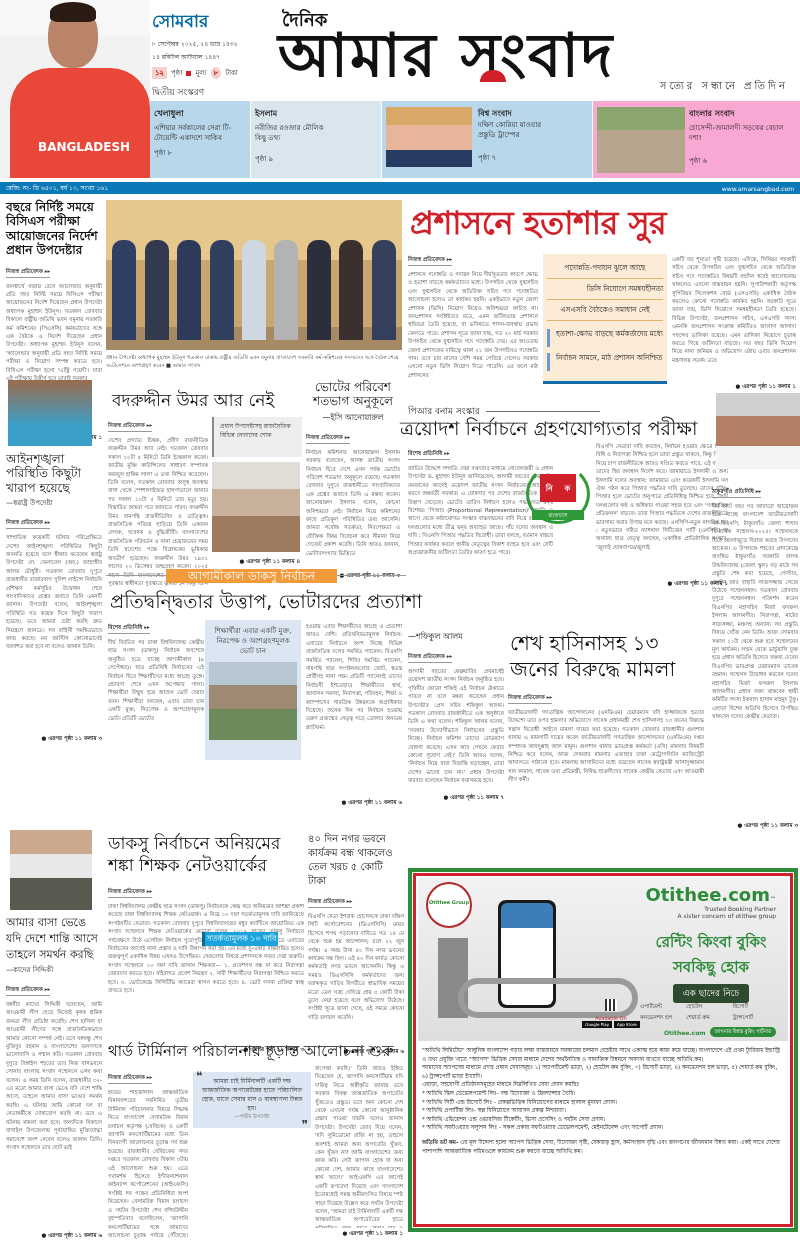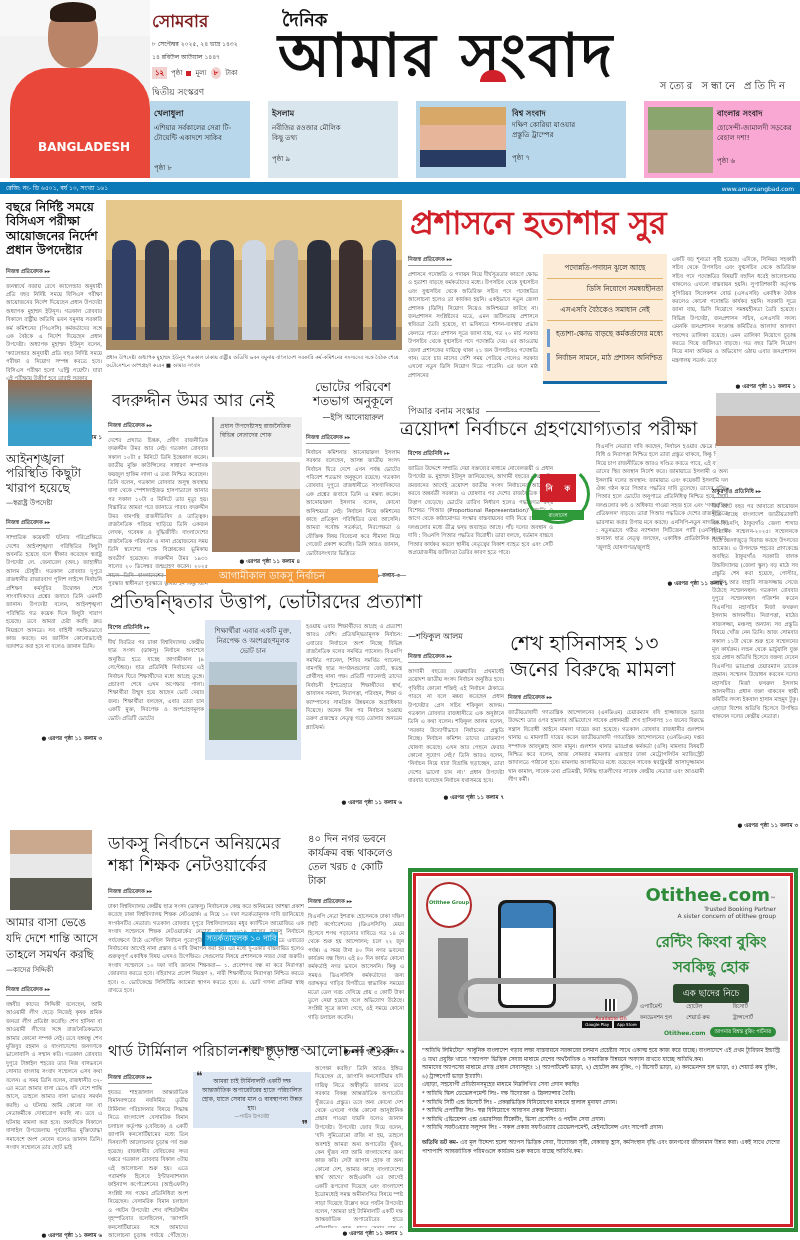--- a/index.html
+++ b/index.html
@@ -15,46 +15,46 @@
 <body>
 
 <div class="abs" style="left:0;top:0;width:150px;height:178px;background:linear-gradient(180deg,#f7f7f7 0 20%,#f2f2f2 20%);overflow:hidden">
   <div style="position:absolute;left:48px;top:6px;width:50px;height:62px;border-radius:45%;background:#b98468"></div>
   <div style="position:absolute;left:50px;top:2px;width:46px;height:20px;border-radius:50% 50% 20% 20%;background:#2a1c14"></div>
   <div style="position:absolute;left:10px;top:68px;width:140px;height:120px;border-radius:40px 40px 0 0;background:#e8473a"></div>
   <div style="position:absolute;left:38px;top:140px;font-size:12px;font-weight:bold;color:#fff">BANGLADESH</div>
 </div>
 
 <div class="abs" style="left:152px;top:8px;width:120px">
-  <div style="color:#7f1d1d;font-size:17px;font-weight:bold">সোমবার</div>
+  <div style="color:#0369a1;font-size:17px;font-weight:bold">সোমবার</div>
   <div style="font-size:6px;color:#333;margin-top:3px">৮ সেপ্টেম্বর ২০২৫, ২৪ ভাদ্র ১৪৩২</div>
   <div style="font-size:6px;color:#333;margin-top:2px">১৪ রবিউল আউয়াল ১৪৪৭</div>
   <div style="font-size:7px;margin-top:4px;display:flex;align-items:center;gap:4px">
     <span style="background:#f2d1d1;color:#c00;padding:0 3px;font-weight:bold">১২</span>
     <span>পৃষ্ঠা</span>
     <span style="width:5px;height:5px;background:#d0202a;display:inline-block"></span>
     <span>মূল্য</span>
     <span style="background:#f2d1d1;color:#c00;border-radius:50%;padding:0 3px;font-weight:bold">৮</span>
     <span>টাকা</span>
   </div>
   <div style="font-size:9px;color:#333;margin-top:6px">দ্বিতীয় সংস্করণ</div>
 </div>
 
 <div class="abs" style="left:278px;top:6px;width:520px;height:90px">
   <div style="font-size:18px;font-weight:bold;color:#111;position:absolute;left:4px;top:0">দৈনিক</div>
   <div style="font-size:60px;font-weight:900;color:#111;position:absolute;left:0;top:14px;letter-spacing:2px;line-height:70px;white-space:nowrap">আমার সংবাদ</div>
   <div style="position:absolute;left:202px;top:64px;width:26px;height:12px;background:#d0202a;border-radius:14px 14px 0 0"></div>
 </div>
 <div class="abs" style="right:12px;top:78px;font-size:10px;letter-spacing:3px;color:#222">সত্যের সন্ধানে প্রতিদিন</div>
 
-<div class="abs" style="left:150px;top:101px;width:650px;height:77px;display:flex;gap:18px">
+<div class="abs" style="left:150px;top:101px;width:650px;height:77px;display:flex;gap:1px">
   <div style="background:#b9d7ea;width:100px;padding:6px 4px;font-size:7px">
     <div style="font-weight:bold;font-size:8px;margin-bottom:3px">খেলাধুলা</div>
     <div style="line-height:10px">এশিয়ার সর্বকালের সেরা টি-টোয়েন্টি একাদশে সাকিব</div>
-    <div style="margin-top:19px">পৃষ্ঠা ৮</div>
+    <div style="margin-top:4px">পৃষ্ঠা ৮</div>
   </div>
   <div style="background:#d9e6ee;width:130px;padding:6px 4px;font-size:7px">
     <div style="font-weight:bold;font-size:8px;margin-bottom:3px">ইসলাম</div>
     <div style="line-height:10px;width:80px">নবীজির রওজার মৌলিক কিছু তথ্য</div>
     <div style="margin-top:10px">পৃষ্ঠা ৯</div>
   </div>
   <div style="background:#b9d7ea;width:210px;padding:6px 4px;font-size:7px;display:flex;gap:6px">
     <div style="width:86px;height:60px;background:linear-gradient(180deg,#d7a867 0 30%,#e6b59a 30% 72%,#273b63 72%)"></div>
     <div>
       <div style="font-weight:bold;font-size:8px;margin-bottom:0">বিশ্ব সংবাদ</div>
@@ -173,21 +173,21 @@
 </div>
 
 <div class="abs photo" style="left:716px;top:393px;width:84px;height:76px;background:linear-gradient(180deg,#cfcfcf 0 30%,#b38066 30% 70%,#f4f4f4 70%)"></div>
 <div class="abs" style="left:712px;top:478px;width:86px">
   <div class="byline">ঠাকুরগাঁও প্রতিনিধি ▸▸</div>
   <div class="body-text" style="height:318px;overflow:hidden">দীর্ঘ আট বছর পর আবারো আয়োজন হতে যাচ্ছে বাংলাদেশ জাতীয়তাবাদী দল-বিএনপি, ঠাকুরগাঁও জেলা শাখার দ্বি-বার্ষিক সম্মেলন-২০২৫। সম্মেলনকে ঘিরে জেলাজুড়ে বিরাজ করছে উৎসবের আমেজ। এ উপলক্ষে শহরের প্রাণকেন্দ্রে অবস্থিত ঠাকুরগাঁও সরকারি বালক উচ্চবিদ্যালয় (জেলা স্কুল) বড় মাঠে সব প্রস্তুতি শেষ করা হয়েছে, পোস্টার, ফেস্টুন আর বাহারি সাজসজ্জায় সেজে উঠেছে সম্মেলনস্থল। গতকাল রোববার দুপুরে সম্মেলনস্থল পরিদর্শন করেন বিএনপির মহাসচিব মির্জা ফখরুল ইসলাম আলমগীর। নিরাপত্তা, মাঠের সাজসজ্জা, মঞ্চসহ অন্যান্য সব প্রস্তুতি বিষয়ে খোঁজ নেন তিনি। আজ সোমবার সকাল ১১টা থেকে শুরু হবে সম্মেলনের মূল কার্যক্রম। লন্ডন থেকে ভার্চুয়ালি যুক্ত হয়ে প্রধান অতিথি হিসেবে বক্তব্য দেবেন বিএনপির ভারপ্রাপ্ত চেয়ারম্যান তারেক রহমান। সম্মেলন উদ্বোধন করবেন দলের মহাসচিব মির্জা ফখরুল ইসলাম আলমগীর। প্রধান বক্তা থাকবেন স্থায়ী কমিটির সদস্য ইকবাল হাসান মাহমুদ টুকু। এছাড়া বিশেষ অতিথি হিসেবে উপস্থিত থাকবেন দলের কেন্দ্রীয় নেতারা।</div>
   <div class="cont">● এরপর পৃষ্ঠা ১১ কলাম ৩</div>
 </div>
 
 <div class="abs" style="left:106px;top:575px;width:300px;height:1px;background:#999"></div>
-<div class="abs" style="left:166px;top:569px;width:212px;height:14px;background:#f29a3c;color:#fff;font-size:10px;text-align:center;line-height:14px">আগামীকাল ডাকসু নির্বাচন</div>
+<div class="abs" style="left:166px;top:569px;width:171px;height:14px;background:#f29a3c;color:#fff;font-size:12px;text-align:center;line-height:14px">আগামীকাল ডাকসু নির্বাচন</div>
 <div class="abs hl" style="left:110px;top:590px;width:300px;font-size:19px;font-weight:normal;white-space:nowrap">প্রতিদ্বন্দ্বিতার উত্তাপ, ভোটারদের প্রত্যাশা</div>
 <div class="abs" style="left:108px;top:614px;width:96px">
   <div class="byline">বিশেষ প্রতিনিধি ▸▸</div>
   <div class="body-text" style="height:150px;overflow:hidden">দীর্ঘ বিরতির পর ঢাকা বিশ্ববিদ্যালয় কেন্দ্রীয় ছাত্র সংসদ (ডাকসু) নির্বাচন অবশেষে অনুষ্ঠিত হতে যাচ্ছে আগামীকাল (৯ সেপ্টেম্বর)। ছাত্র প্রতিনিধি নির্বাচনের এই নির্বাচন ঘিরে শিক্ষার্থীদের মধ্যে আগ্রহ তুঙ্গে। প্রচারণা শেষে এখন অপেক্ষার পালা। শিক্ষার্থীরা উন্মুখ হয়ে আছেন ভোট দেয়ার জন্য। শিক্ষার্থীরা বলছেন, এবার তারা চান একটি মুক্ত, নিরপেক্ষ ও অংশগ্রহণমূলক ভোট। প্রতিটি ভোটের</div>
 </div>
 <div class="abs" style="left:205px;top:620px;width:96px;height:140px;background:#dce6f3;padding:6px 4px">
   <div style="font-size:7px;text-align:center;line-height:10px;color:#333">শিক্ষার্থীরা এবার একটি মুক্ত, নিরপেক্ষ ও অংশগ্রহণমূলক ভোট চান</div>
   <div style="margin-top:6px;height:78px;background:linear-gradient(180deg,#b6c7d2 0 30%,#9e8a73 30% 60%,#6c8a5a 60%)"></div>
 </div>
 <div class="abs" style="left:306px;top:622px;width:96px">

